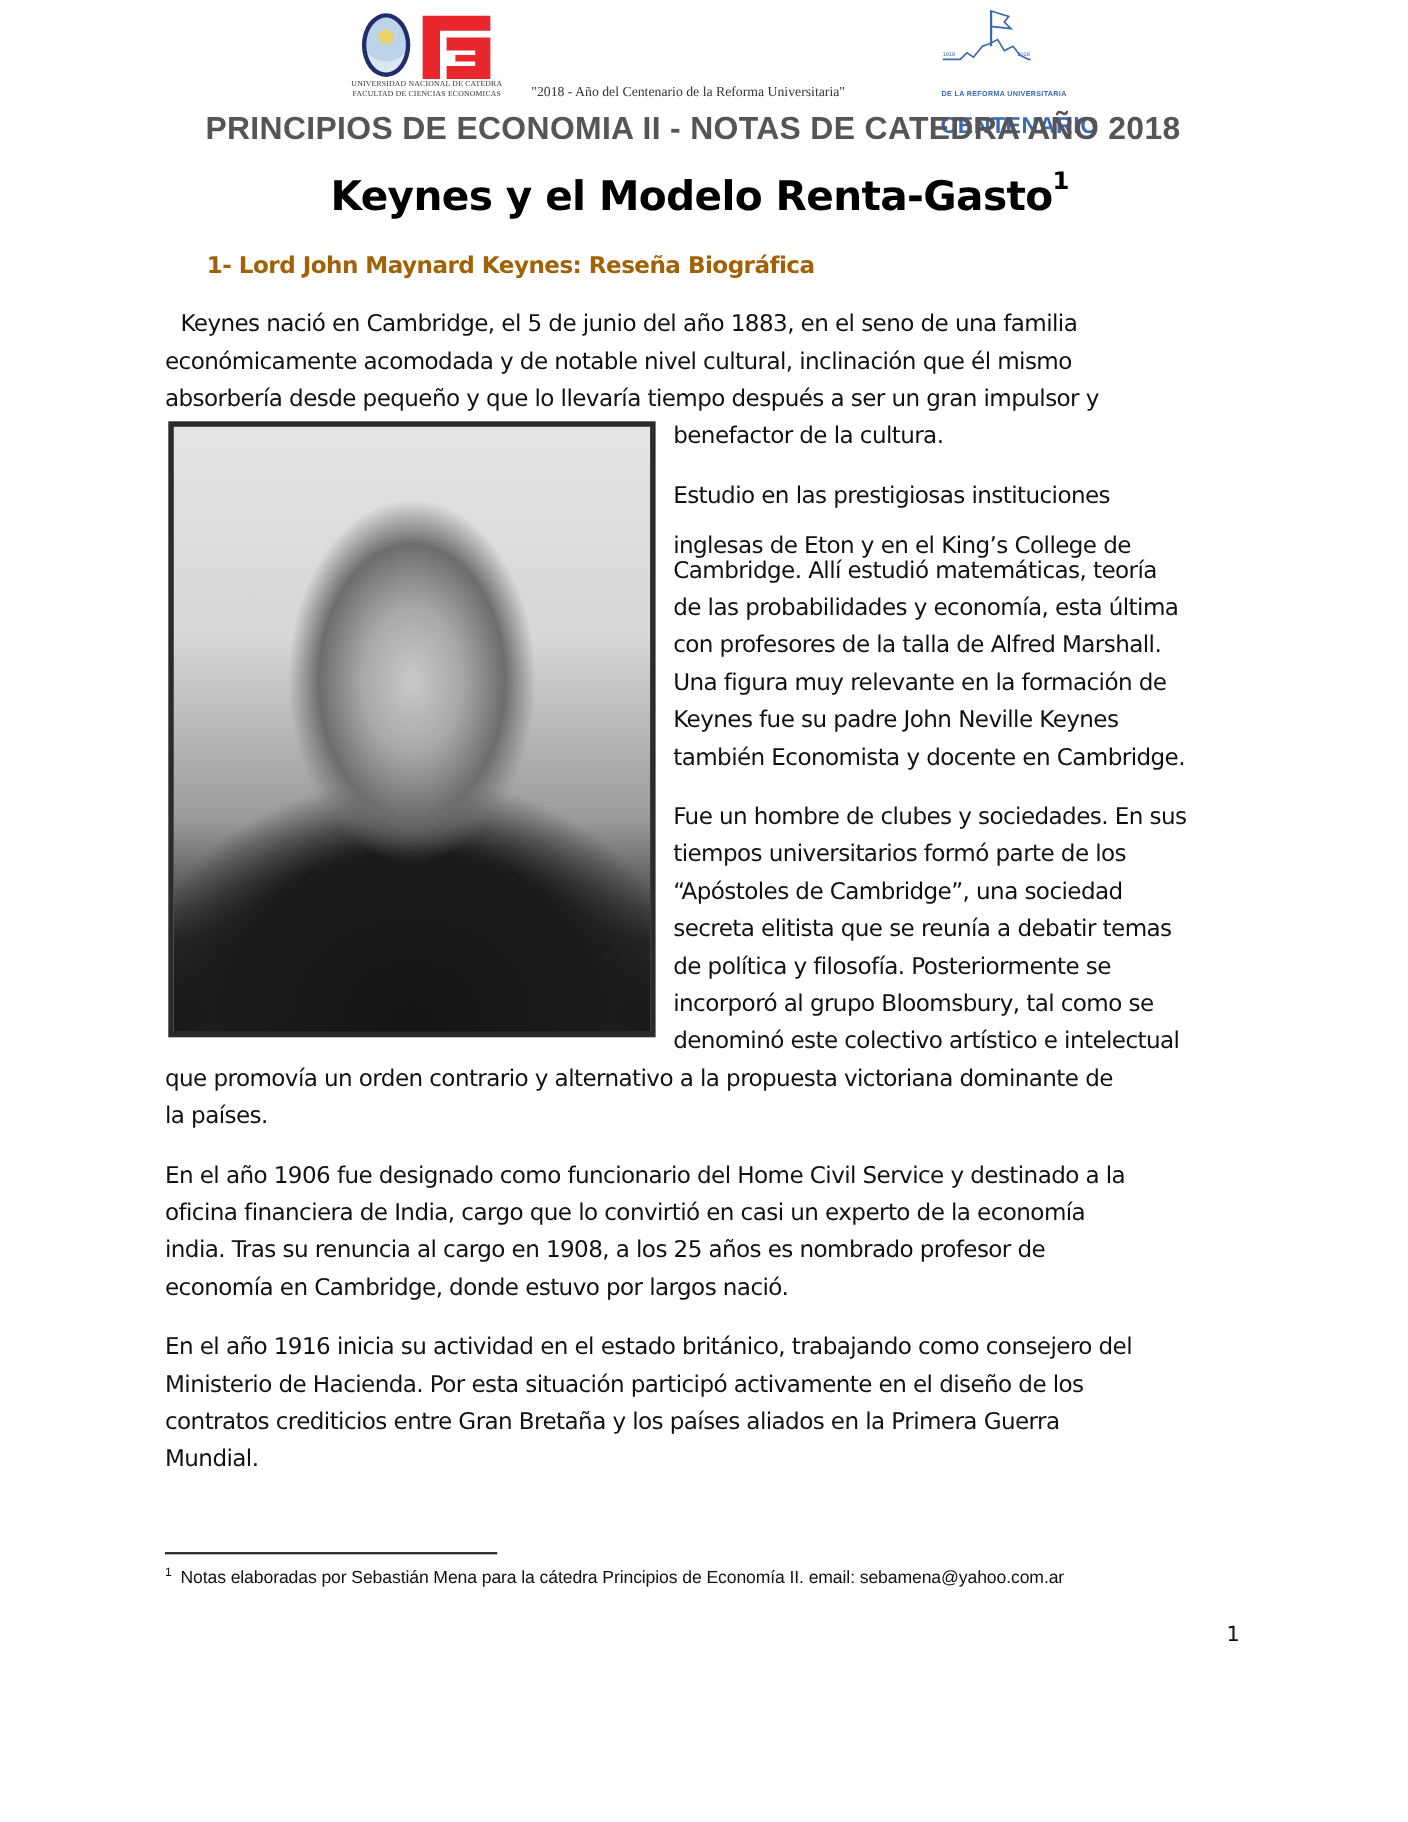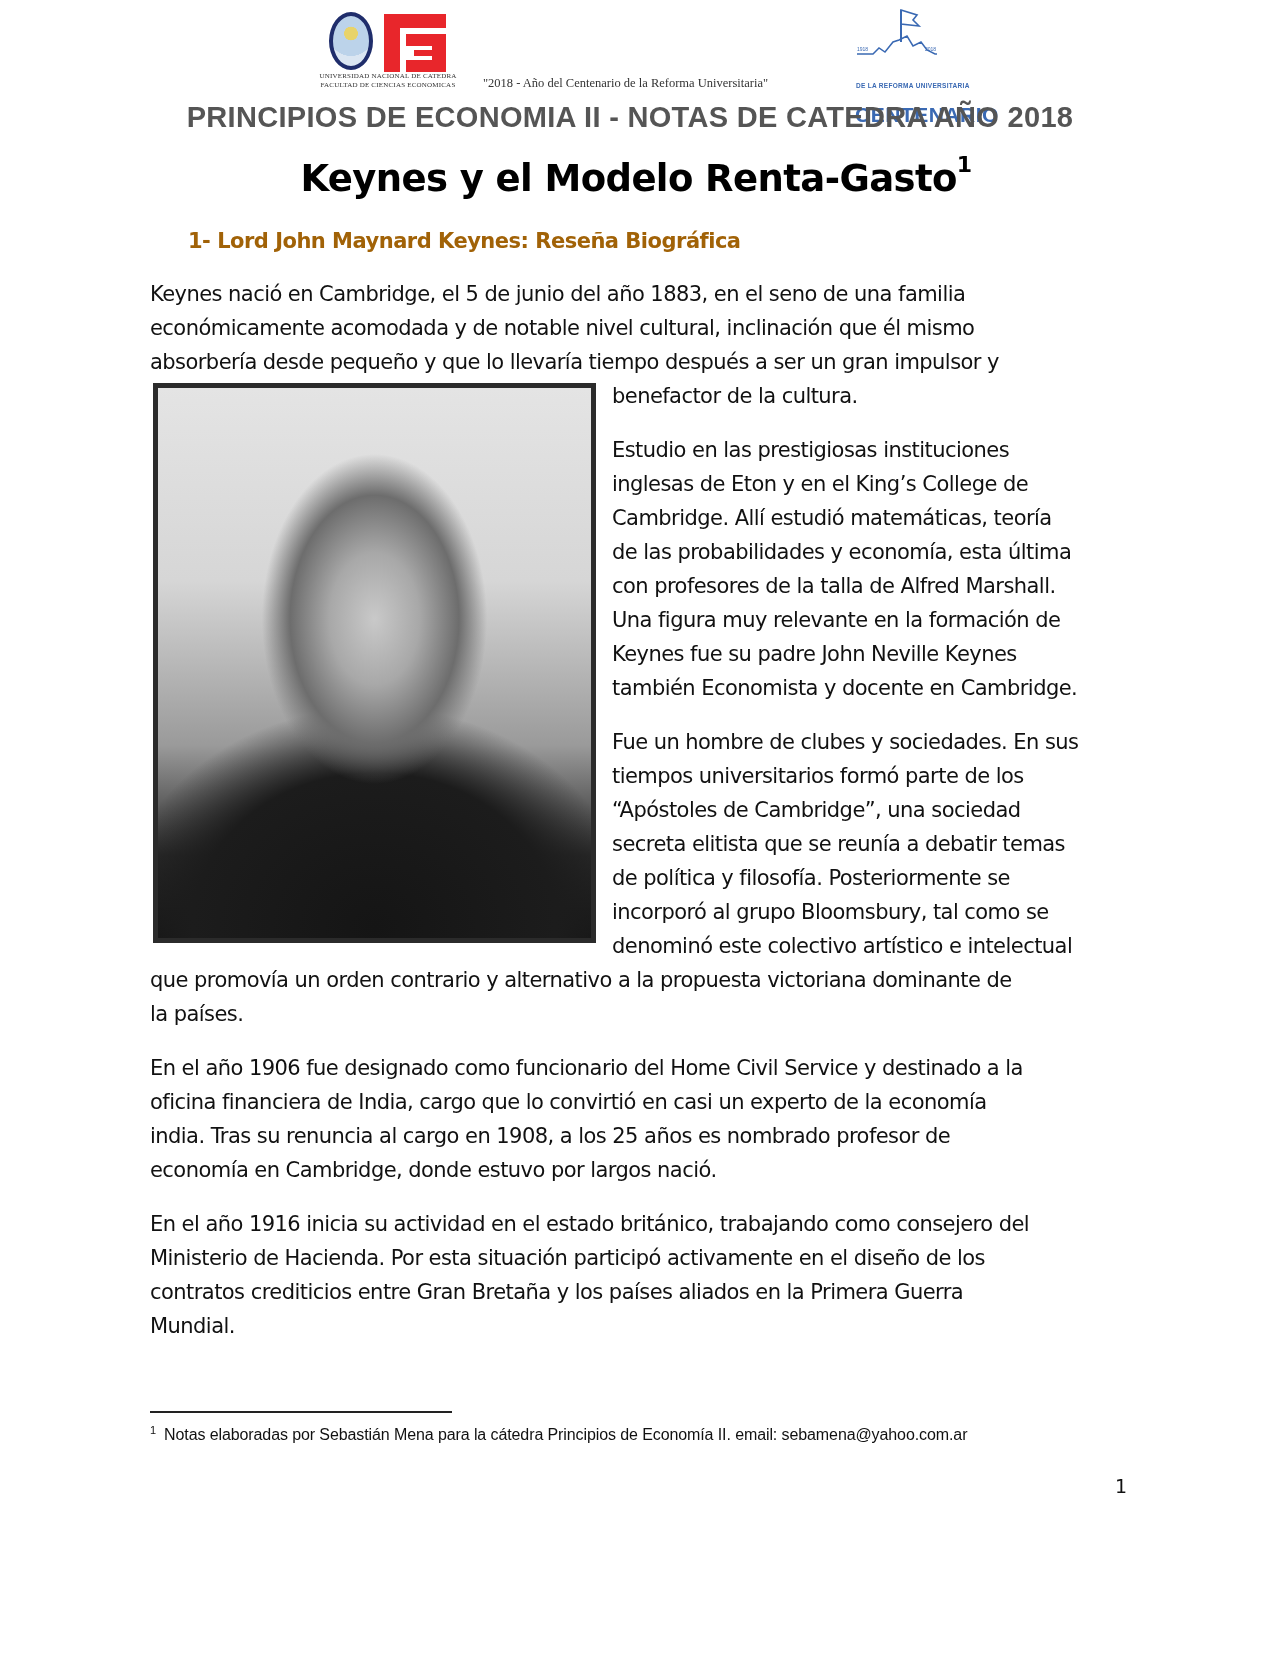--- a/index.html
+++ b/index.html
@@ -114,29 +114,29 @@
   <span>Keynes y el Modelo Renta-Gasto</span><sup>1</sup>
 </div>
 
 <div class="abs section-heading">1-  Lord John Maynard Keynes:  Reseña Biográfica</div>
 
 <div class="abs photo" title="Retrato de John Maynard Keynes"></div>
 
 <div class="abs body-text" style="left:0;top:0;width:1280px;height:1400px;">
 
   <div>
-    <span class="line" style="left:150px;top:278px">Keynes nació en Cambridge, el 5 de junio del año 1883, en el seno de una familia</span>
+    <span class="line" style="left:164px;top:278px">Keynes nació en Cambridge, el 5 de junio del año 1883, en el seno de una familia</span>
     <span class="line" style="left:150px;top:312px">económicamente acomodada y de notable nivel cultural, inclinación que él mismo</span>
     <span class="line" style="left:150px;top:346px">absorbería desde pequeño y que lo llevaría tiempo después a ser un gran impulsor y</span>
     <span class="line" style="left:612px;top:380px">benefactor de la cultura.</span>
   </div>
 
   <div>
     <span class="line" style="left:612px;top:434px">Estudio en las prestigiosas instituciones</span>
-    <span class="line" style="left:612px;top:468px">inglesas de Eton y en el King’s College de</span>
+    <span class="line" style="left:612px;top:480px">inglesas de Eton y en el King’s College de</span>
     <span class="line" style="left:612px;top:502px">Cambridge. Allí estudió matemáticas, teoría</span>
     <span class="line" style="left:612px;top:536px">de las probabilidades y economía, esta última</span>
     <span class="line" style="left:612px;top:570px">con profesores de la talla de Alfred Marshall.</span>
     <span class="line" style="left:612px;top:604px">Una figura muy relevante en la formación de</span>
     <span class="line" style="left:612px;top:638px">Keynes fue su padre John Neville Keynes</span>
     <span class="line" style="left:612px;top:672px">también Economista y docente en Cambridge.</span>
   </div>
 
   <div>
     <span class="line" style="left:612px;top:726px">Fue un hombre de clubes y sociedades. En sus</span>

